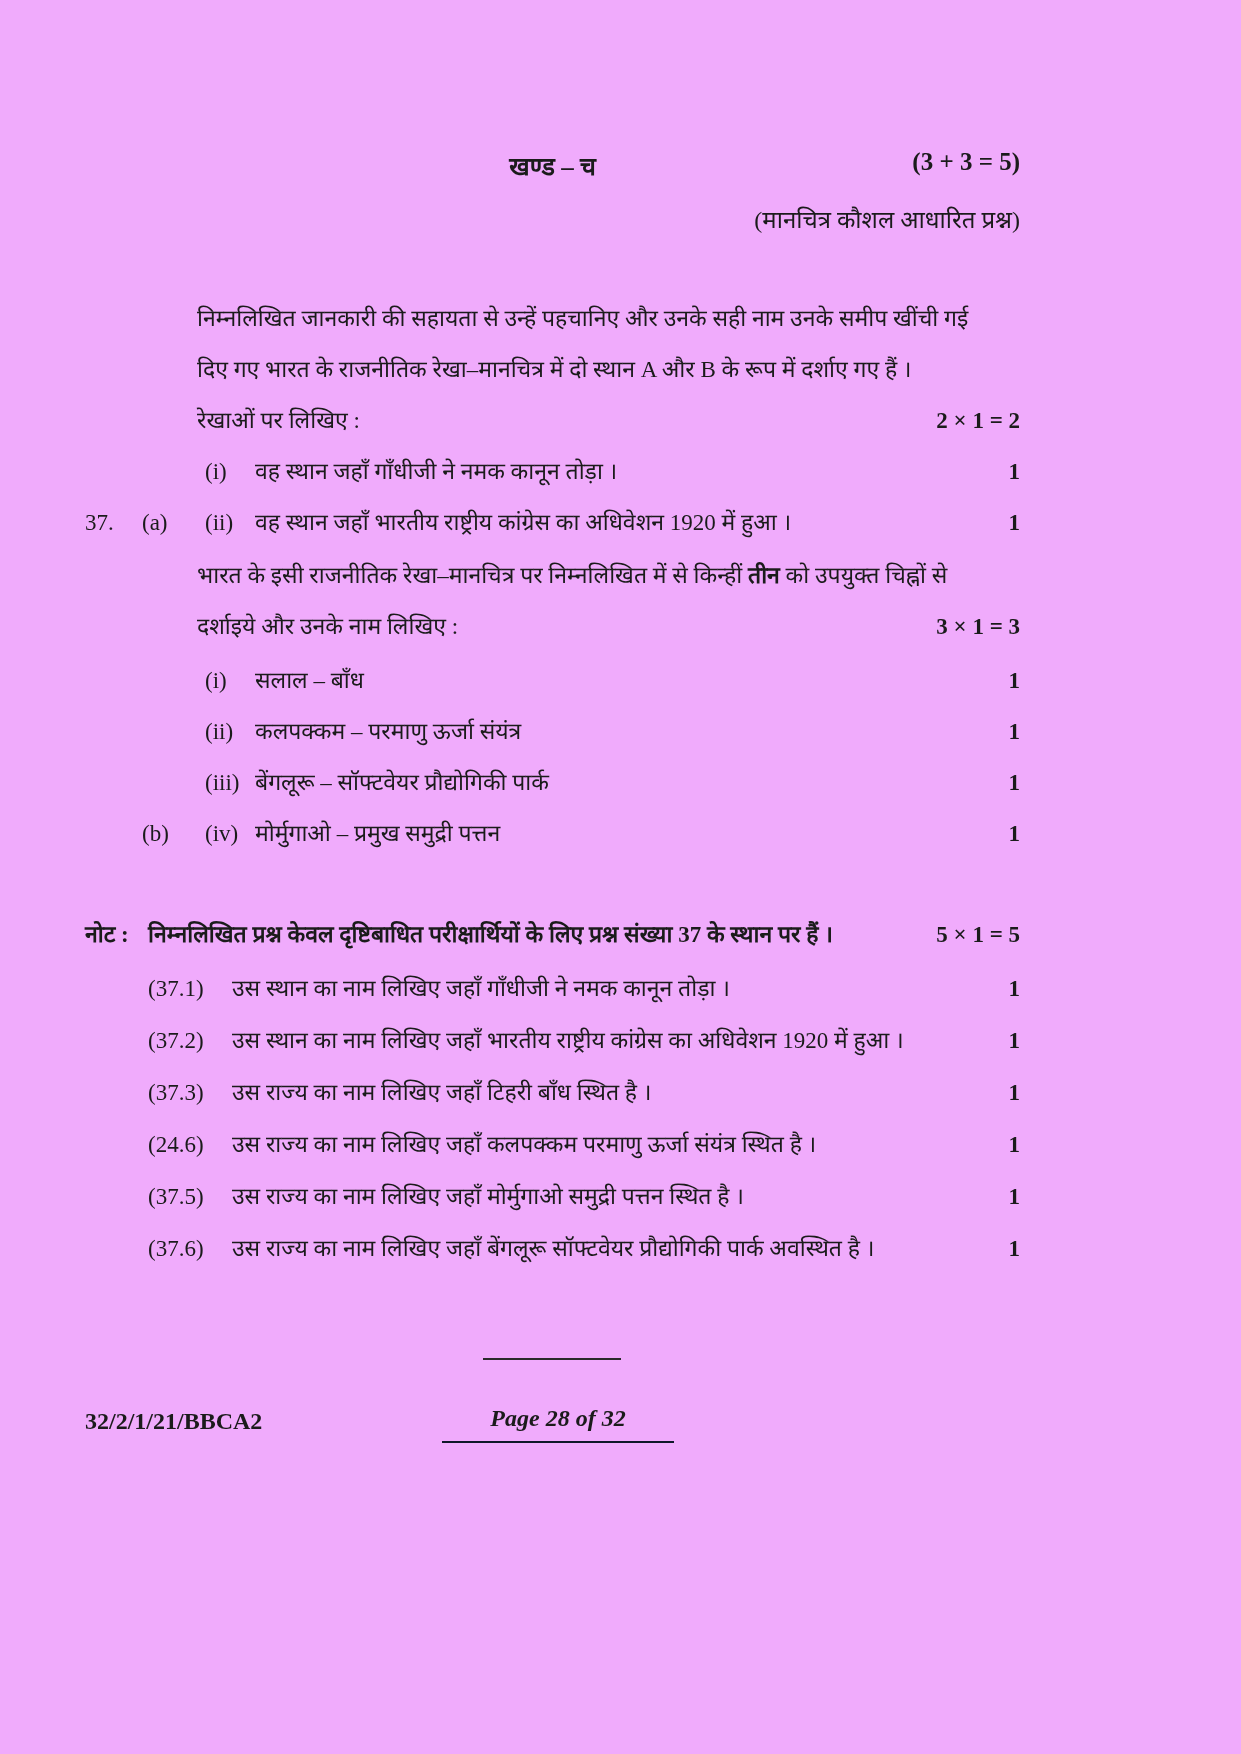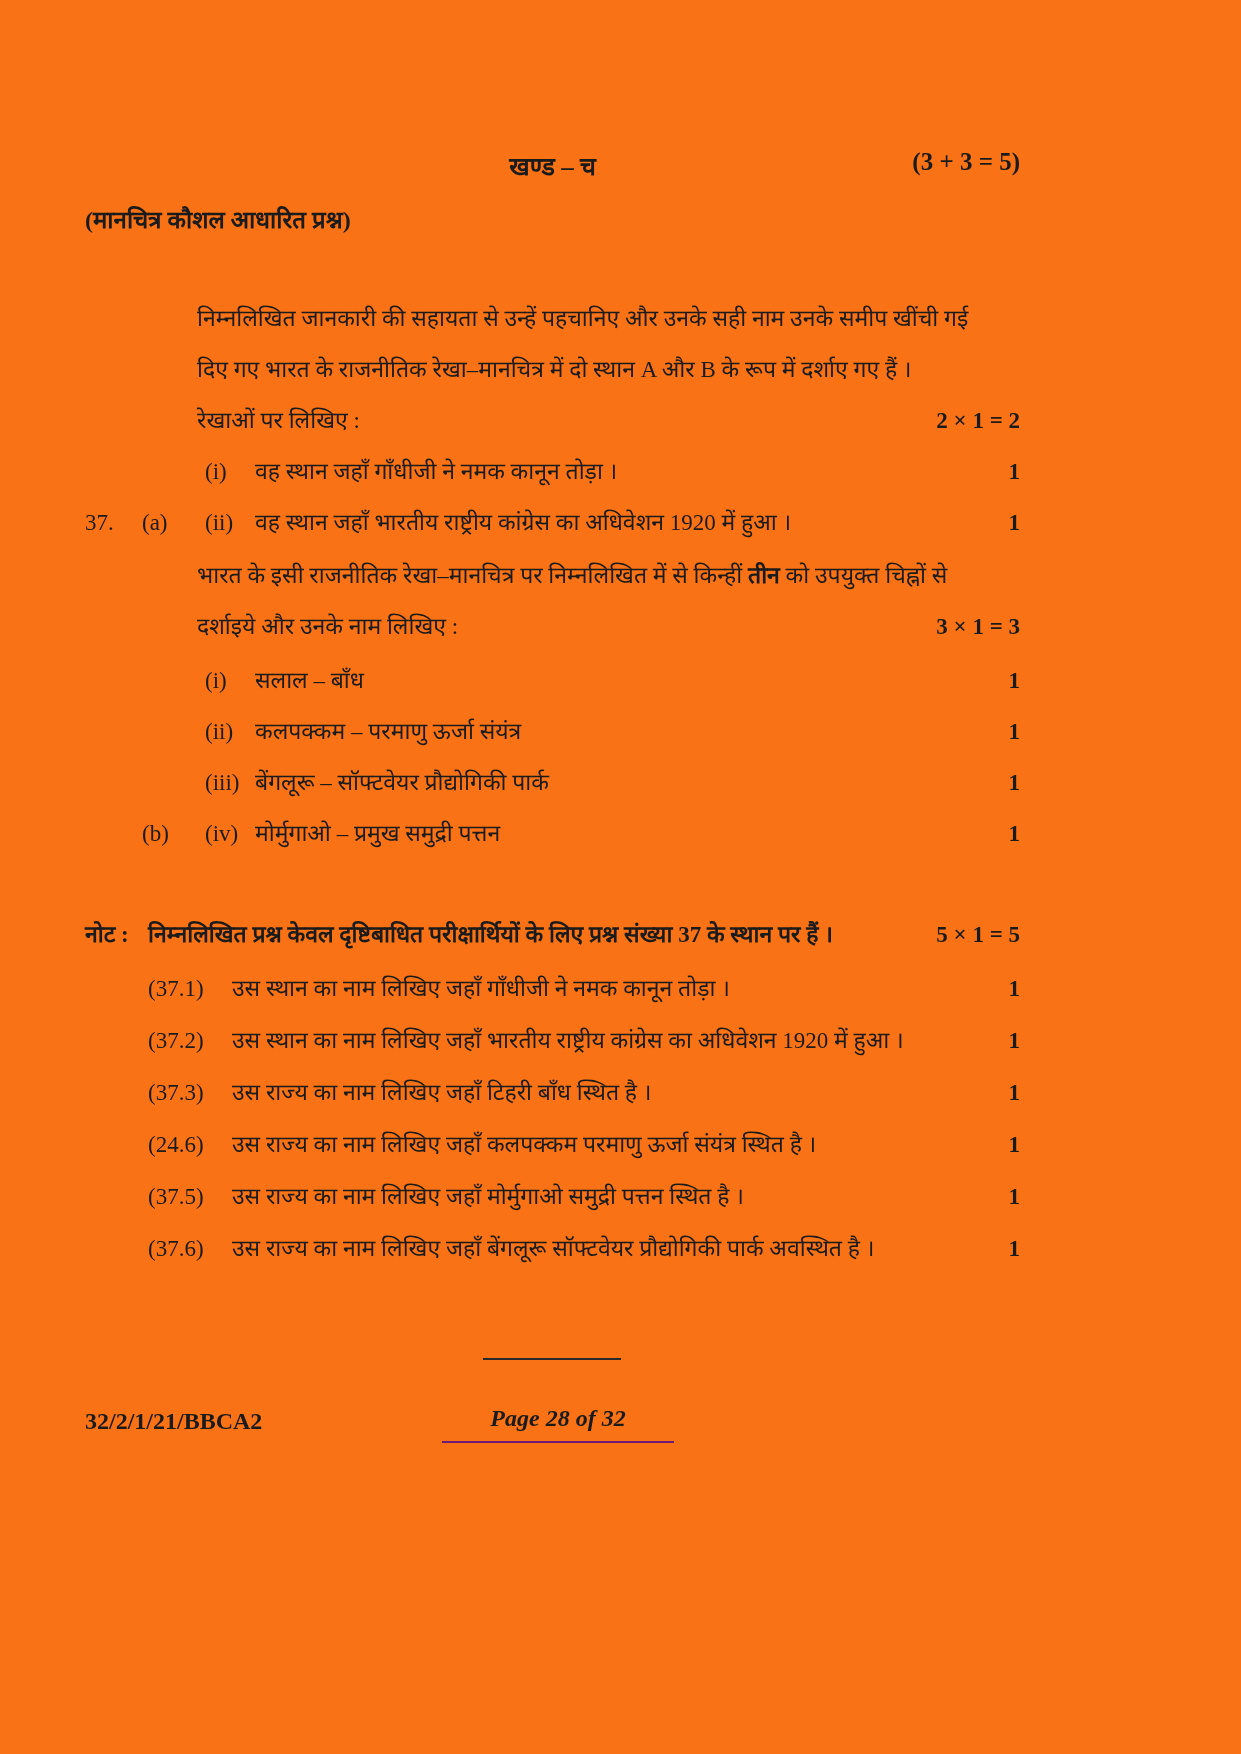--- a/index.html
+++ b/index.html
@@ -1,37 +1,37 @@
 <!DOCTYPE html>
 <html lang="hi"><head>
 <meta charset="utf-8">
 <style>
   * { margin:0; padding:0; box-sizing:border-box; }
   html,body { background:#ffffff; }
   .page {
     position:relative;
     width:1241px;
     height:1754px;
-    background:#f97316;
+    background:#f0abfc;
     color:#1b1b1b;
     font-family:"Liberation Serif","DejaVu Serif",serif;
     font-size:23px;
     overflow:hidden;
   }
   .content {
     position:absolute;
     left:85px;
     top:0;
     width:935px; 
     padding-top:148px;
   }
   .bold { font-weight:bold; }
   .section-header { position:relative; text-align:center; font-weight:bold; font-size:25px; }
   .section-marks { position:absolute; right:0; top:0; }
-  .section-subtitle { text-align:left; font-weight:bold; font-size:24px; margin-top:20px; }
+  .section-subtitle { text-align:right; font-weight:normal; font-size:24px; margin-top:20px; }
 
   .q-block { margin-top:58px; }
   .row { display:flex; align-items:flex-end; line-height:51px; }
   .numcol { width:57px; flex-shrink:0; }
   .labelcol { width:55px; flex-shrink:0; }
   .textcol { flex:1; }
   .line { line-height:51px; }
   .line-with-marks { display:flex; justify-content:space-between; line-height:51px; }
   .marks { font-weight:bold; white-space:nowrap; padding-left:20px; }
 
@@ -68,21 +68,21 @@
   }
   .footer-page {
     position:absolute;
     left:442px;
     top:1405px;
     width:232px;
     text-align:center;
     font-weight:bold;
     font-style:italic;
     font-size:24px;
-    border-bottom:2px solid #701a75;
+    border-bottom:2px solid #0f172a;
     padding-bottom:9px;
   }
 </style>
 </head>
 <body>
 
 <div class="page">
   <div class="content">
 
     <div class="section-header">

